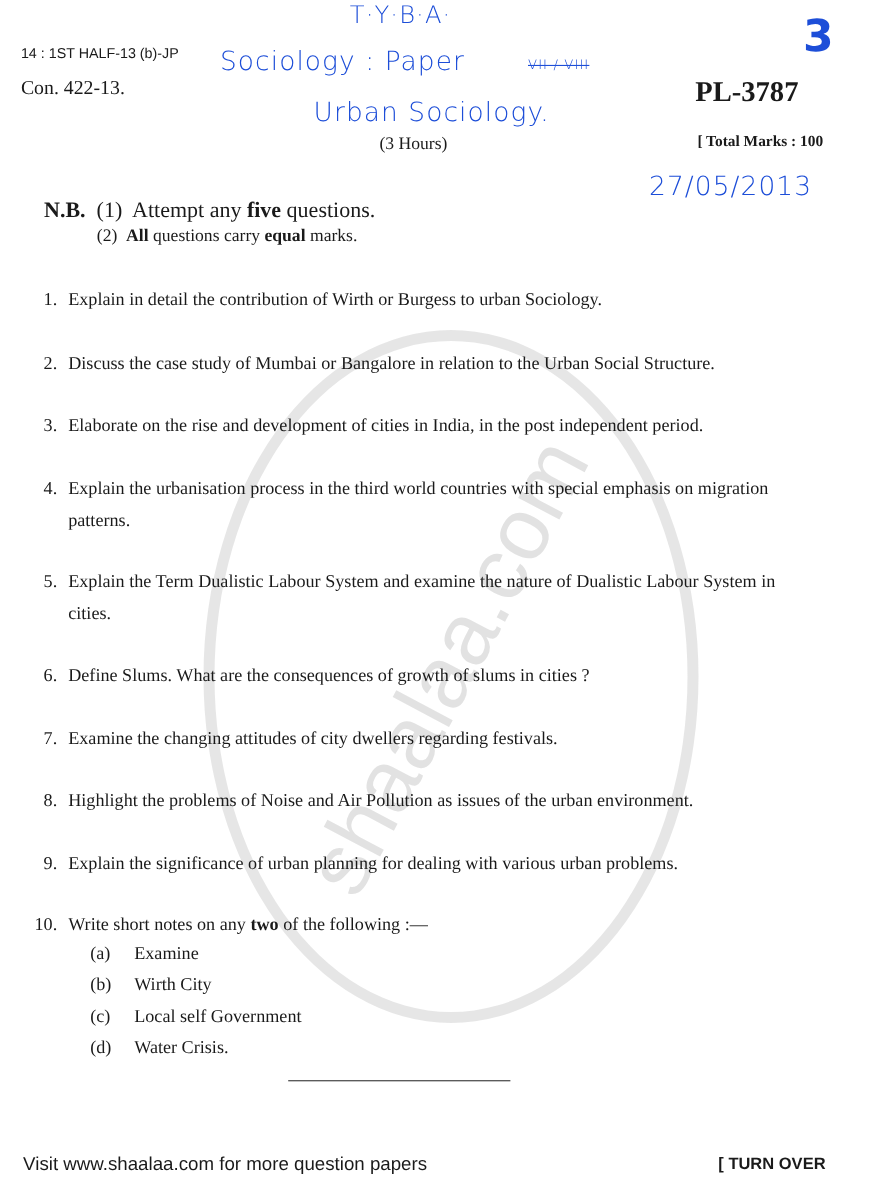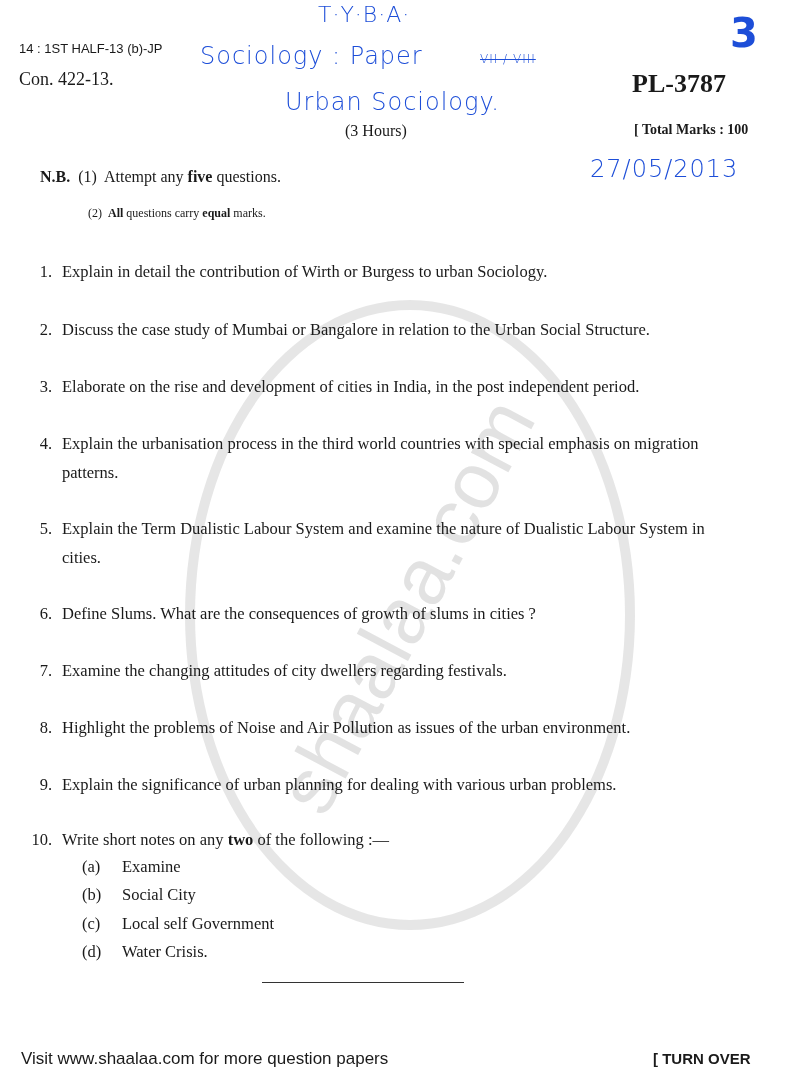--- a/index.html
+++ b/index.html
@@ -14,22 +14,22 @@
   .hand { font-family: "DejaVu Sans", sans-serif; font-weight: 300; color: #1d4ed8; letter-spacing: 1px; }
   .hw-tyba { left: 318px; top: 2px; font-size: 22px; }
   .hw-subj { left: 200px; top: 42px; font-size: 24px; }
   .hw-paper { left: 405px; top: 50px; font-size: 12px; text-decoration: line-through; }
   .hw-urban { left: 285px; top: 88px; font-size: 24px; }
   .hw-date { left: 590px; top: 155px; font-size: 24px; }
   .hw-three { left: 730px; top: 10px; font-size: 40px; font-weight: bold; }
   .pl { left: 632px; top: 69px; font-size: 26px; font-weight: bold; }
   .hours { left: 345px; top: 122px; font-size: 16px; }
   .marks { left: 590px; top: 122px; font-size: 14px; font-weight: bold; margin-left: 44px; }
-  .nb { left: 40px; top: 168px; font-size: 16px; text-align: right; }
-  .nb2 { left: 88px; top: 206px; font-size: 12px; }
+  .nb { left: 40px; top: 180px; font-size: 20px; text-align: right; }
+  .nb2 { left: 88px; top: 206px; font-size: 16px; }
   .q { left: 22px; width: 720px; font-size: 16.5px; line-height: 29px; display: flex; }
   .q .num { width: 30px; flex: none; text-align: right; padding-right: 10px; }
   .q .txt { flex: 1; }
   .sub { left: 82px; font-size: 16.5px; display: flex; }
   .sub .lbl { width: 40px; }
   .rule { left: 262px; top: 982px; width: 202px; border-top: 1px solid #333; }
   .footer { left: 21px; top: 1049px; font-family: "Liberation Sans", sans-serif; font-size: 17px; }
   .turn { left: 626px; top: 1050px; font-family: "Liberation Sans", sans-serif; font-size: 15px; font-weight: bold; padding-left: 27px; }
   .watermark-circle { left: 185px; top: 300px; width: 430px; height: 610px; border: 10px solid rgba(200,200,200,0.45); border-radius: 50%; }
   .watermark-text { left: 180px; top: 560px; font-family: "Liberation Sans", sans-serif; font-size: 80px; color: rgba(190,190,190,0.45); transform: rotate(-62deg); transform-origin: center; }
@@ -103,21 +103,21 @@
     <span class="num">10.</span>
     <span class="txt"><span>Write short notes on any </span><b>two</b><span> of the following :—</span></span>
   </div>
 
 <div class="abs sub" style="top:857px">
     <span class="lbl">(a)</span>
     <span>Examine</span>
   </div>
 <div class="abs sub" style="top:885px">
     <span class="lbl">(b)</span>
-    <span>Social City</span>
+    <span>Wirth City</span>
   </div>
 <div class="abs sub" style="top:914px">
     <span class="lbl">(c)</span>
     <span>Local self Government</span>
   </div>
 <div class="abs sub" style="top:942px">
     <span class="lbl">(d)</span>
     <span>Water Crisis.</span>
   </div>
 

